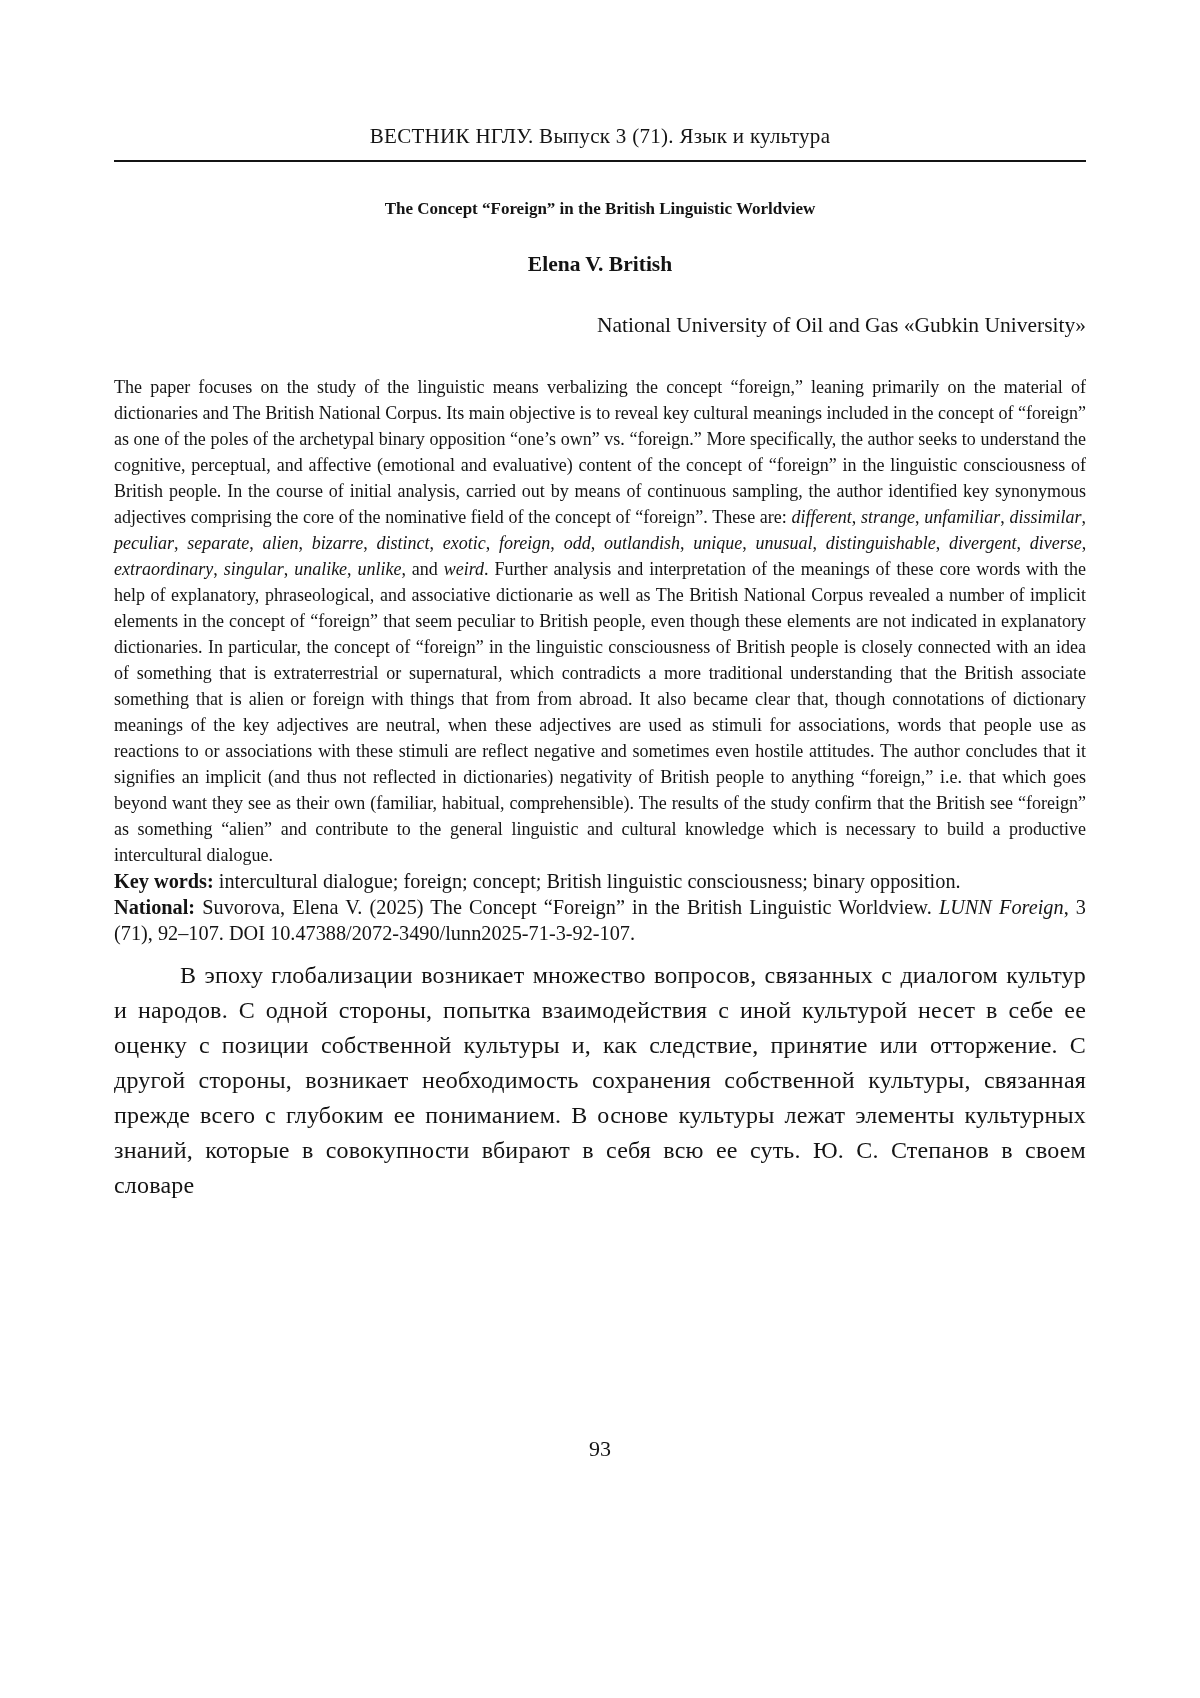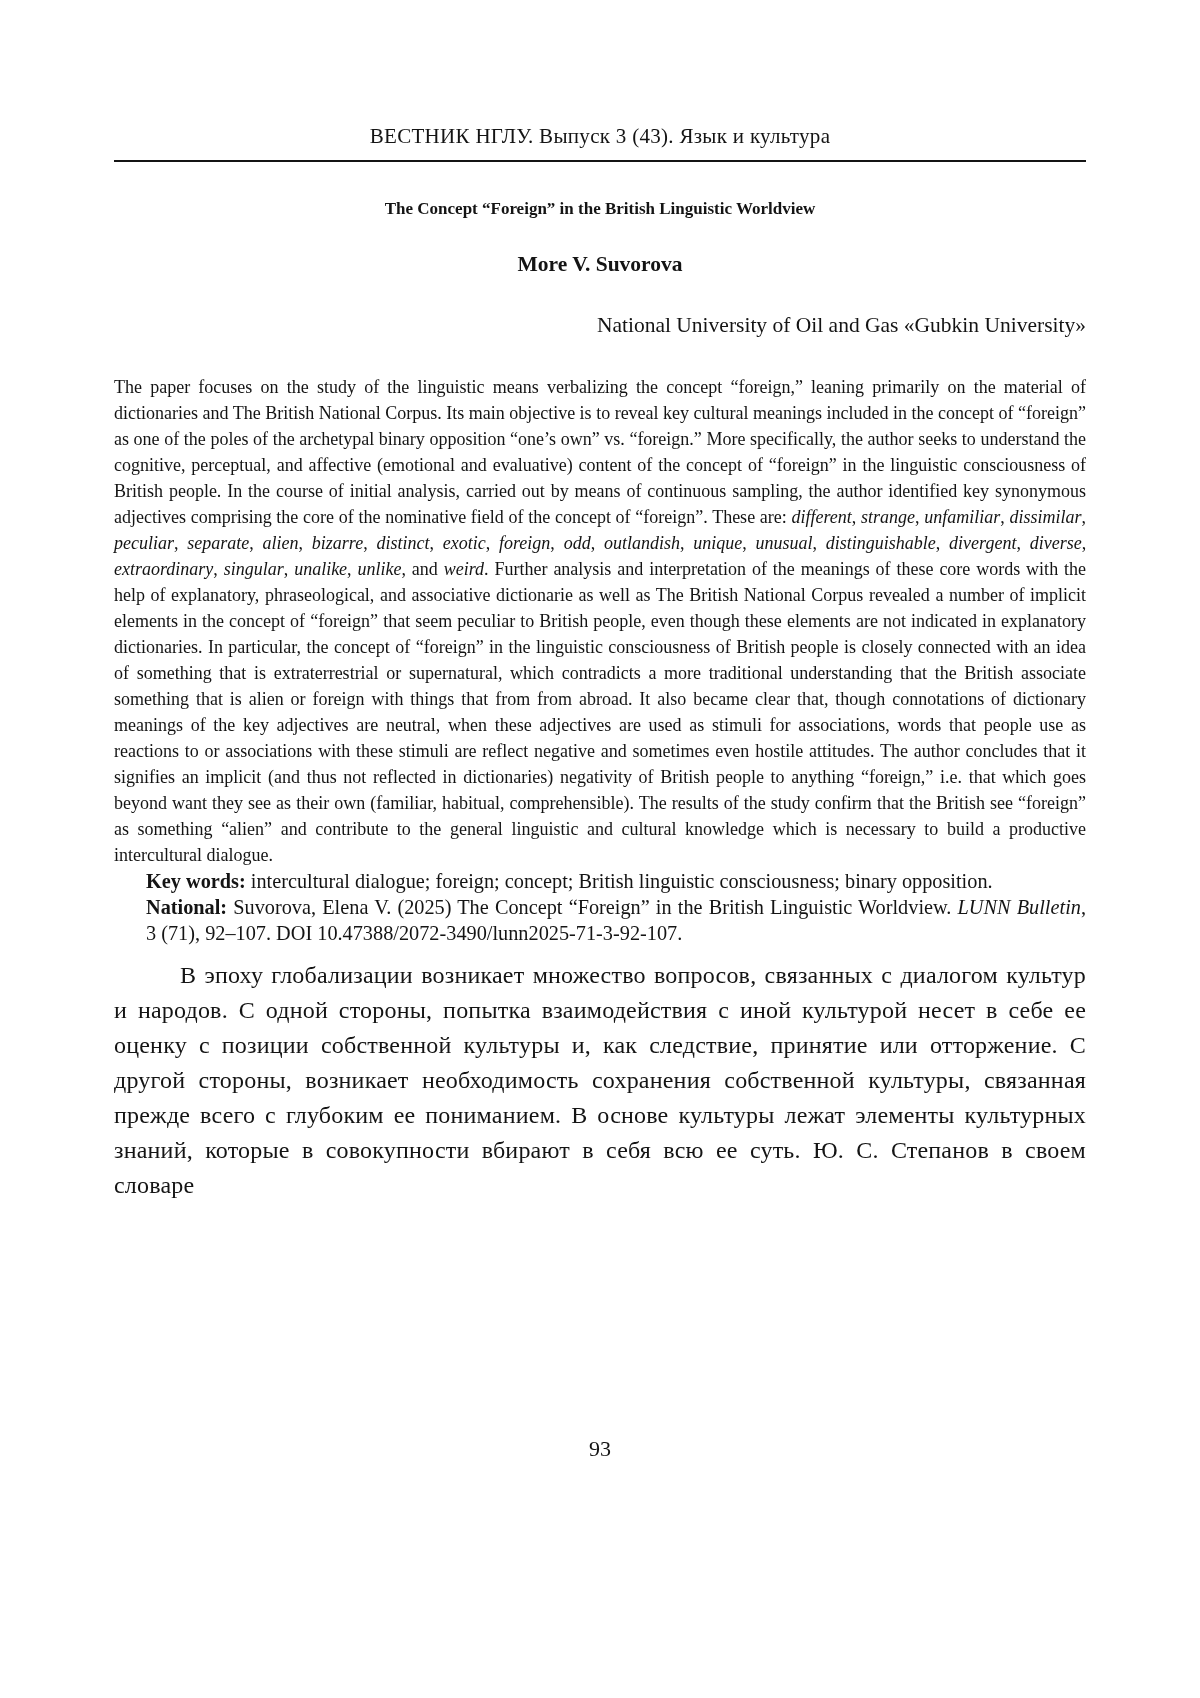--- a/index.html
+++ b/index.html
@@ -51,21 +51,20 @@
     margin-top: 36px;
     font-size: 18px;
     line-height: 26px;
     text-align: justify;
   }
   .abstract em, .citation em { font-style: italic; }
   .keywords, .citation {
     font-size: 20.3px;
     line-height: 26px;
     text-align: justify;
-    margin-left: 32px;
   }
   .keywords b, .citation b { font-weight: bold; }
   .section-heading {
     margin-top: 56px;
     margin-left: 66px;
     font-size: 25px;
     font-weight: bold;
     letter-spacing: 0.2px;
   }
   .body-ru {
@@ -86,35 +85,35 @@
     font-size: 22px;
   }
 </style>
 </head>
 <body>
 
 <div class="page">
   <div class="content">
 
     <header>
-      <div class="running-head-text">ВЕСТНИК НГЛУ. Выпуск 3 (43). Язык и культура</div>
+      <div class="running-head-text">ВЕСТНИК НГЛУ. Выпуск 3 (71). Язык и культура</div>
       <hr class="rule">
     </header>
 
     <h1 class="title">The Concept “Foreign” in the British Linguistic Worldview</h1>
 
-    <div class="author">More V. Suvorova</div>
+    <div class="author">Elena V. British</div>
 
     <div class="affiliation">National University of Oil and Gas «Gubkin University»</div>
 
     <p class="abstract"><span>The paper focuses on the study of the linguistic means verbalizing the concept “foreign,” leaning primarily on the material of dictionaries and The British National Corpus. Its main objective is to reveal key cultural meanings included in the concept of “foreign” as one of the poles of the archetypal binary opposition “one’s own” vs. “foreign.” More specifically, the author seeks to understand the cognitive, perceptual, and affective (emotional and evaluative) content of the concept of “foreign” in the linguistic consciousness of British people. In the course of initial analysis, carried out by means of continuous sampling, the author identified key synonymous adjectives comprising the core of the nominative field of the concept of “foreign”. These are: </span><em>different</em><span>, </span><em>strange</em><span>, </span><em>unfamiliar</em><span>, </span><em>dissimilar</em><span>, </span><em>peculiar</em><span>, </span><em>separate</em><span>, </span><em>alien</em><span>, </span><em>bizarre</em><span>, </span><em>distinct</em><span>, </span><em>exotic</em><span>, </span><em>foreign</em><span>, </span><em>odd</em><span>, </span><em>outlandish</em><span>, </span><em>unique</em><span>, </span><em>unusual</em><span>, </span><em>distinguishable</em><span>, </span><em>divergent</em><span>, </span><em>diverse</em><span>, </span><em>extraordinary</em><span>, </span><em>singular</em><span>, </span><em>unalike</em><span>, </span><em>unlike</em><span>, and </span><em>weird</em><span>. Further analysis and interpretation of the meanings of these core words with the help of explanatory, phraseological, and associative dictionarie as well as The British National Corpus revealed a number of implicit elements in the concept of “foreign” that seem peculiar to British people, even though these elements are not indicated in explanatory dictionaries. In particular, the concept of “foreign” in the linguistic consciousness of British people is closely connected with an idea of something that is extraterrestrial or supernatural, which contradicts a more traditional understanding that the British associate something that is alien or foreign with things that from from abroad. It also became clear that, though connotations of dictionary meanings of the key adjectives are neutral, when these adjectives are used as stimuli for associations, words that people use as reactions to or associations with these stimuli are reflect negative and sometimes even hostile attitudes. The author concludes that it signifies an implicit (and thus not reflected in dictionaries) negativity of British people to anything “foreign,” i.e. that which goes beyond want they see as their own (familiar, habitual, comprehensible). The results of the study confirm that the British see “foreign” as something “alien” and contribute to the general linguistic and cultural knowledge which is necessary to build a productive intercultural dialogue.</span></p>
 
     <p class="keywords"><b>Key words:</b> <span>intercultural dialogue; foreign; concept; British linguistic consciousness; binary opposition.</span></p>
 
-    <p class="citation"><b>National:</b> <span><span>Suvorova, Elena V. (2025) The Concept “Foreign” in the British Linguistic Worldview. </span><em>LUNN Bulletin</em><span>, 3 (71), 92–107. DOI 10.47388/2072-3490/lunn2025-71-3-92-107.</span></span></p>
+    <p class="citation"><b>National:</b> <span><span>Suvorova, Elena V. (2025) The Concept “Foreign” in the British Linguistic Worldview. </span><em>LUNN Foreign</em><span>, 3 (71), 92–107. DOI 10.47388/2072-3490/lunn2025-71-3-92-107.</span></span></p>
 
 
     <p class="body-ru">В эпоху глобализации возникает множество вопросов, связанных с диалогом культур и народов. С одной стороны, попытка взаимодействия с иной культурой несет в себе ее оценку с позиции собственной культуры и, как следствие, принятие или отторжение. С другой стороны, возникает необходимость сохранения собственной культуры, связанная прежде всего с глубоким ее пониманием. В основе культуры лежат элементы культурных знаний, которые в совокупности вбирают в себя всю ее суть. Ю. С. Степанов в своем словаре</p>
 
   </div>
 
   <footer class="page-number">93</footer>
 </div>
 
 </body></html>

